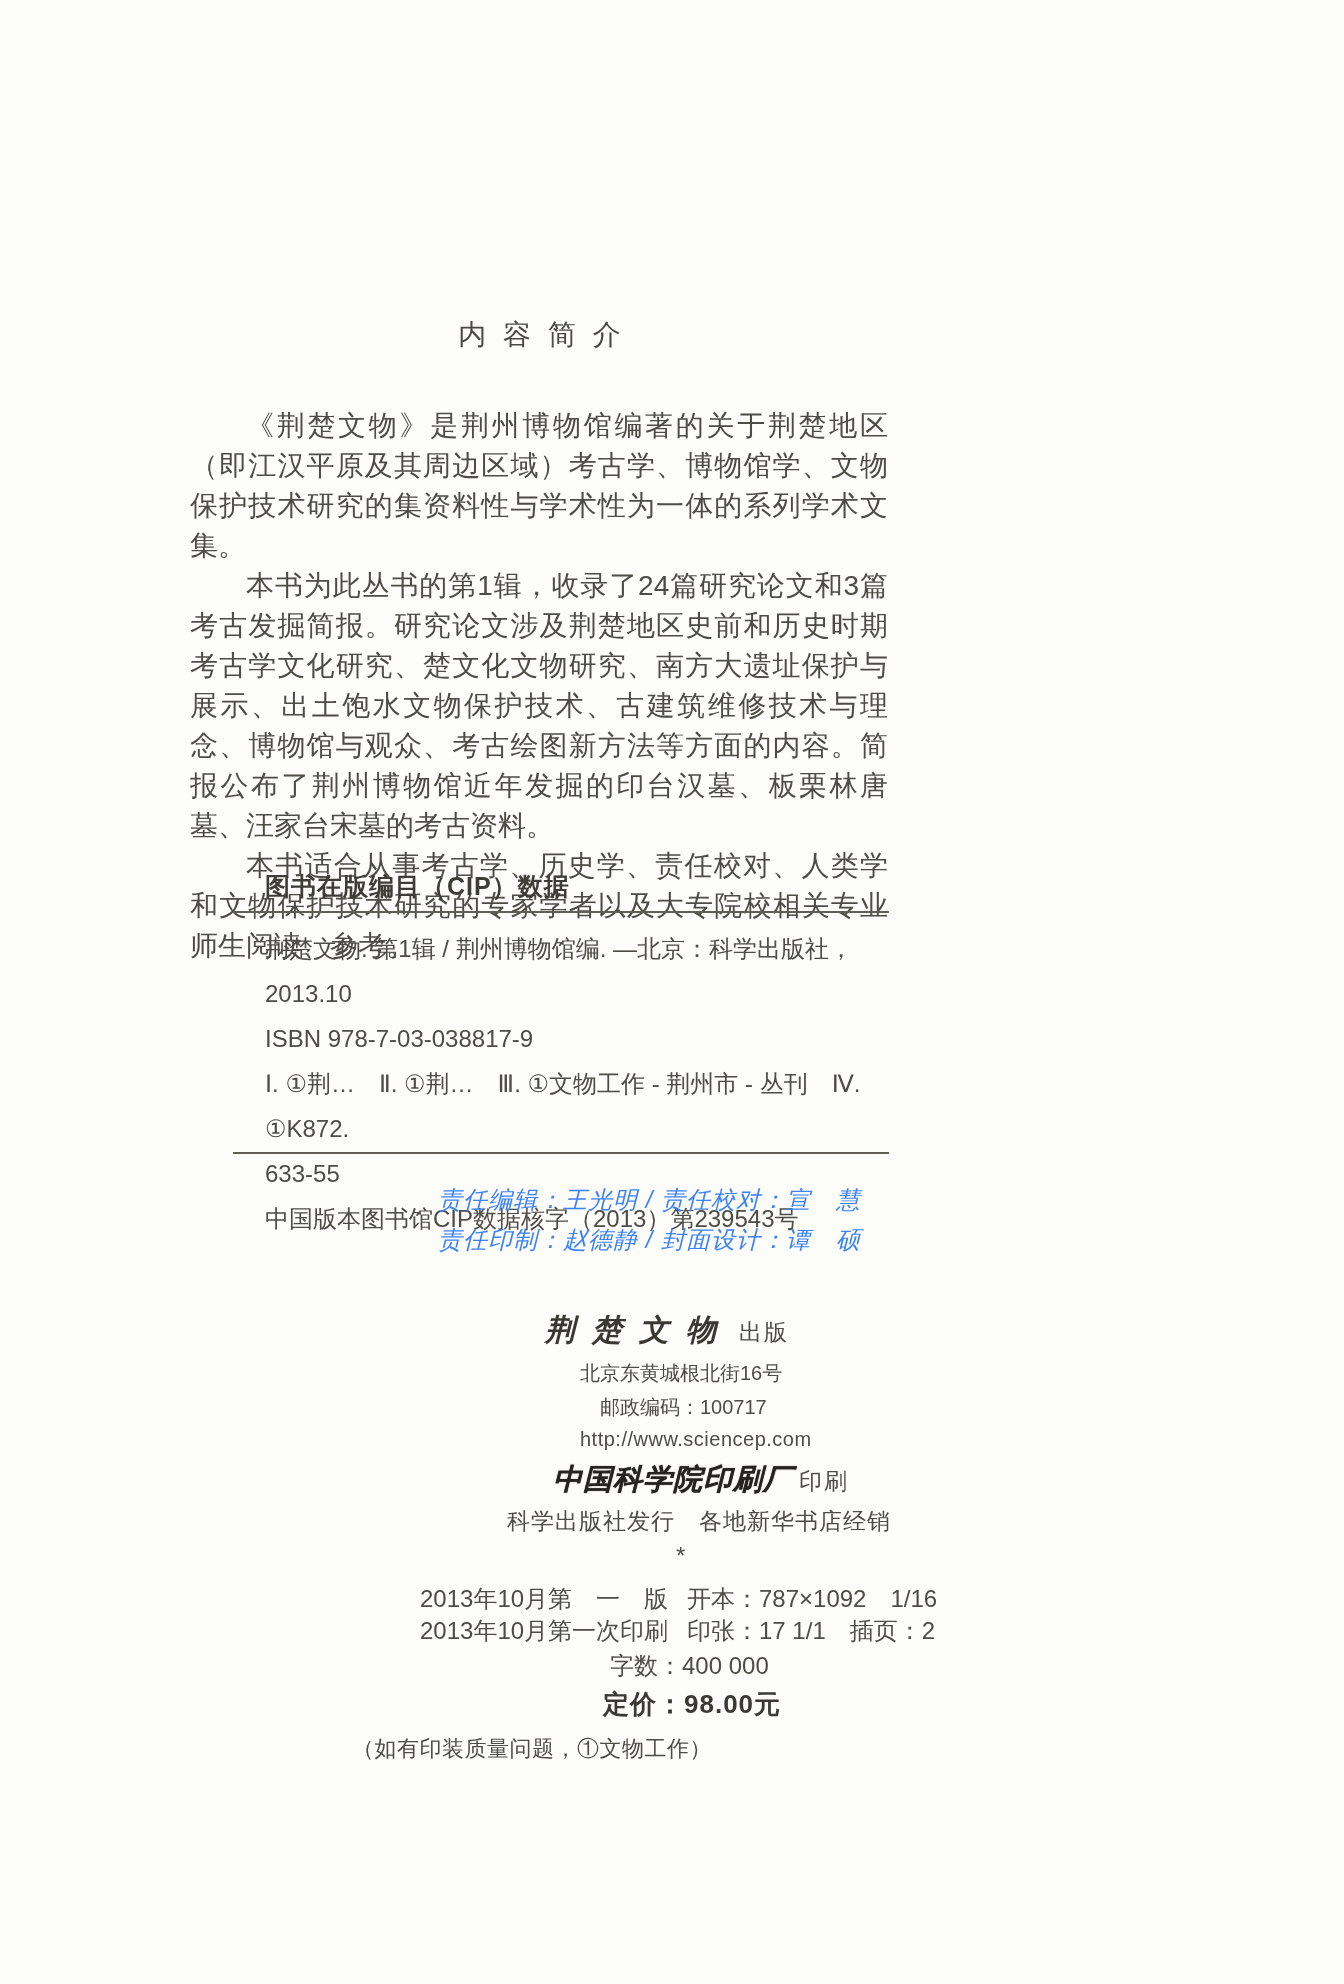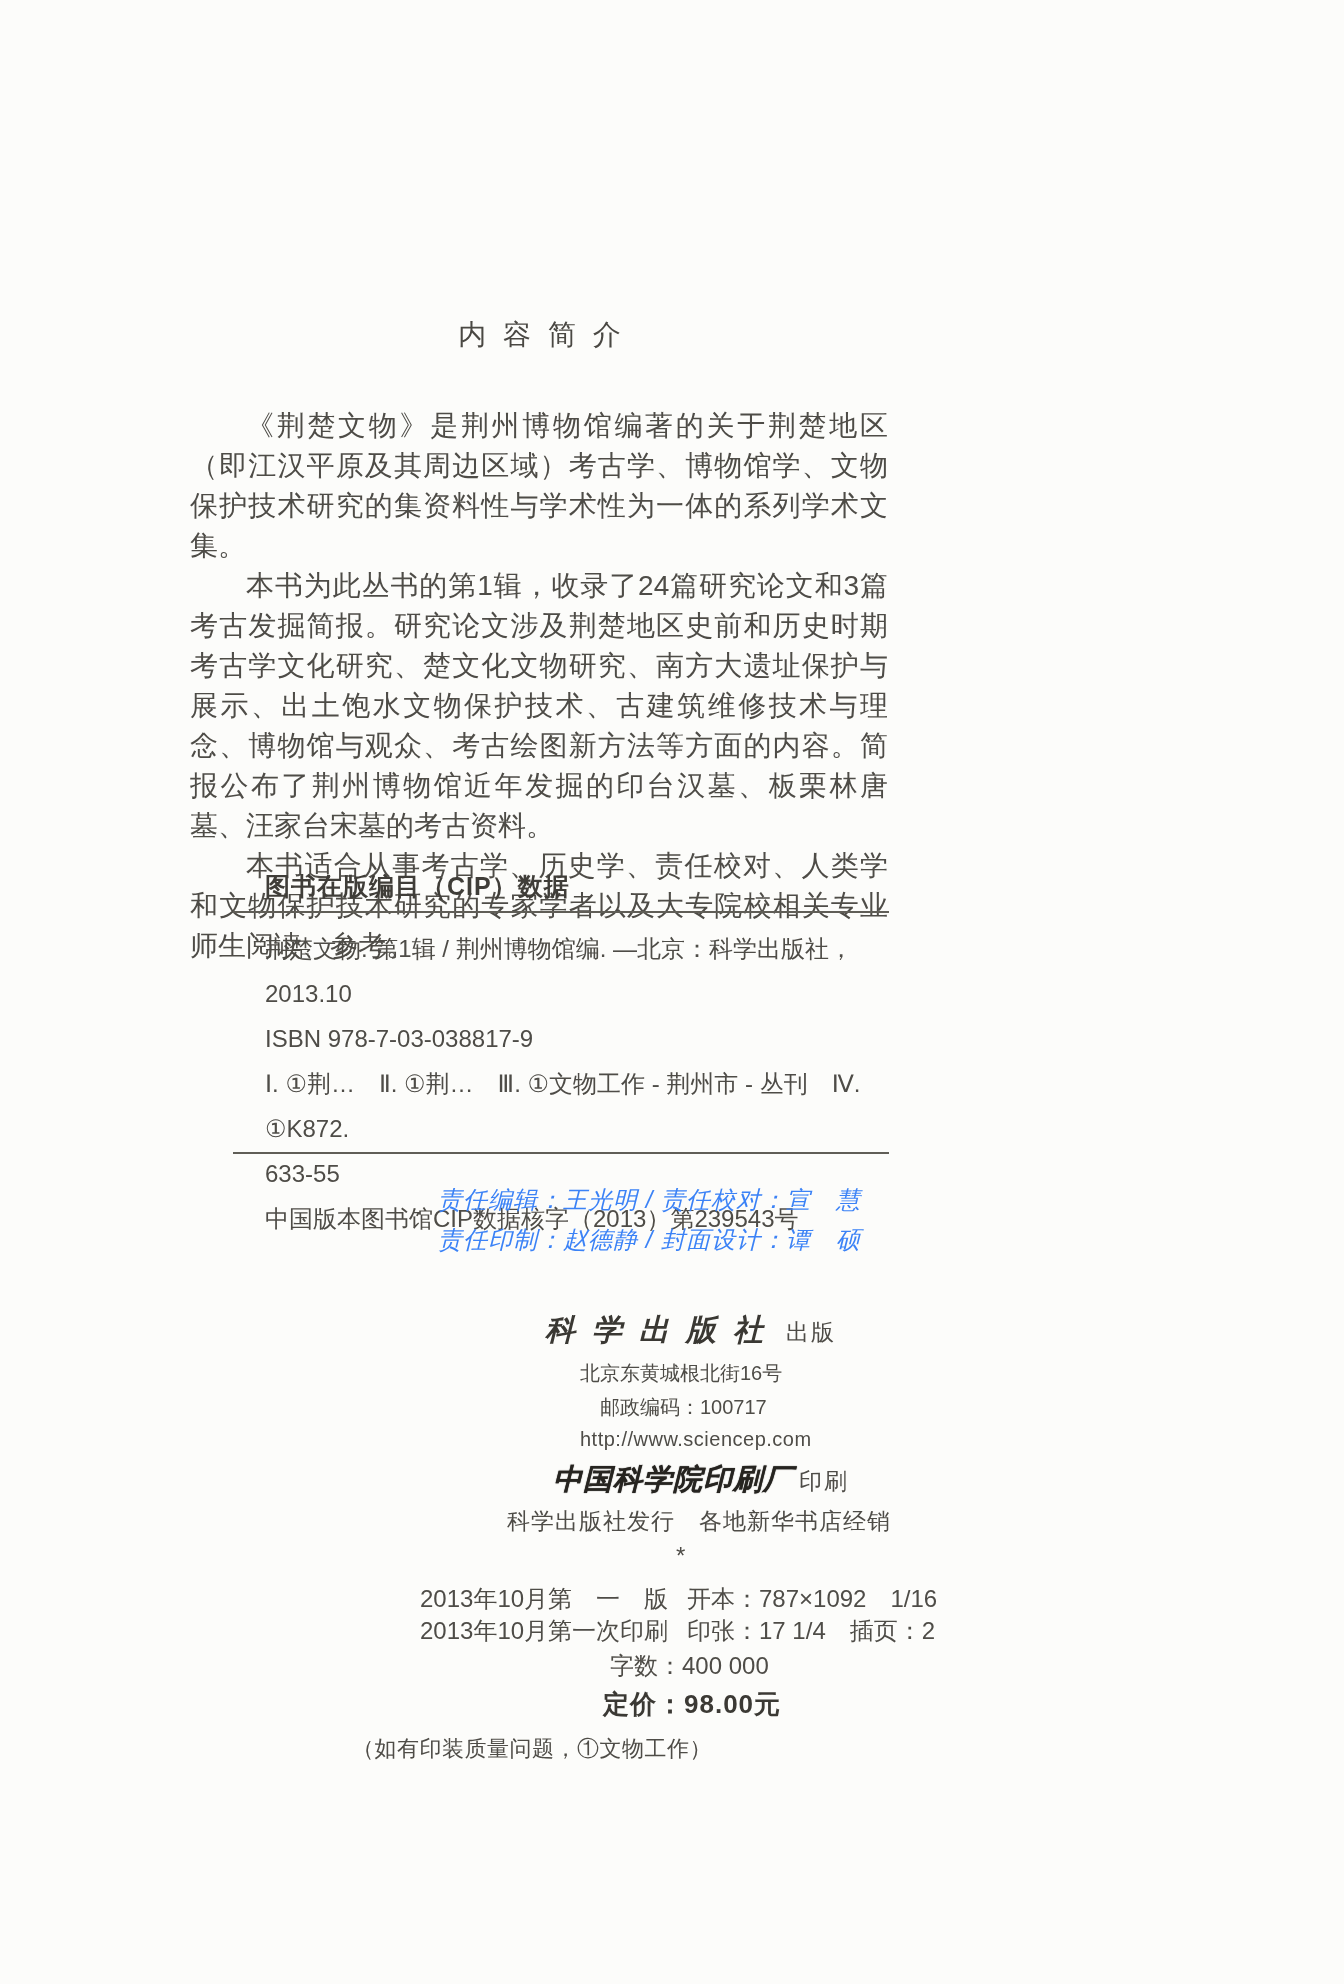--- a/index.html
+++ b/index.html
@@ -92,37 +92,37 @@
   </div>
 
   <div class="rule rule-bottom"></div>
 
   <div class="staff">
     <div>责任编辑：王光明 / 责任校对：宣　慧</div>
     <div>责任印制：赵德静 / 封面设计：谭　硕</div>
   </div>
 
   <div class="pub-line pub-logo-line">
-    <span class="pub-logo">科学出版社</span><span class="pub-suffix">出版</span>
+    <span class="pub-logo">荆楚文物</span><span class="pub-suffix">出版</span>
   </div>
   <div class="pub-line pub-address">北京东黄城根北街16号</div>
   <div class="pub-line pub-postcode">邮政编码：100717</div>
   <div class="pub-line pub-url">http://www.sciencep.com</div>
 
   <div class="pub-line printer-line">
     <span class="printer-logo">中国科学院印刷厂</span><span class="pub-suffix">印刷</span>
   </div>
   <div class="pub-line distribution">科学出版社发行　各地新华书店经销</div>
   <div class="pub-line separator">*</div>
 
   <div class="ed-row ed-row1">
     <span class="ed-left">2013年10月第　一　版</span>
     <span class="ed-right">开本：787×1092　1/16</span>
   </div>
   <div class="ed-row ed-row2">
     <span class="ed-left">2013年10月第一次印刷</span>
-    <span class="ed-right">印张：17 1/4　插页：2</span>
+    <span class="ed-right">印张：17 1/1　插页：2</span>
   </div>
   <div class="ed-wordcount">字数：400 000</div>
   <div class="ed-price">定价：98.00元</div>
   <div class="ed-note">（如有印装质量问题，①文物工作）</div>
 
 </div>
 
 </body></html>

